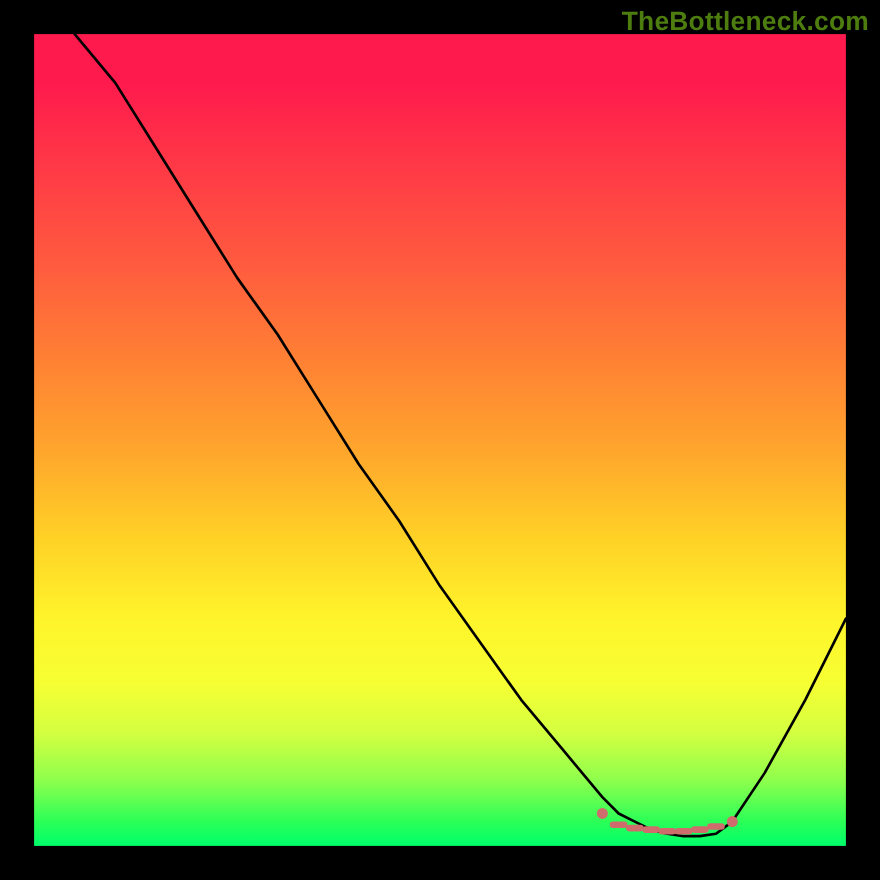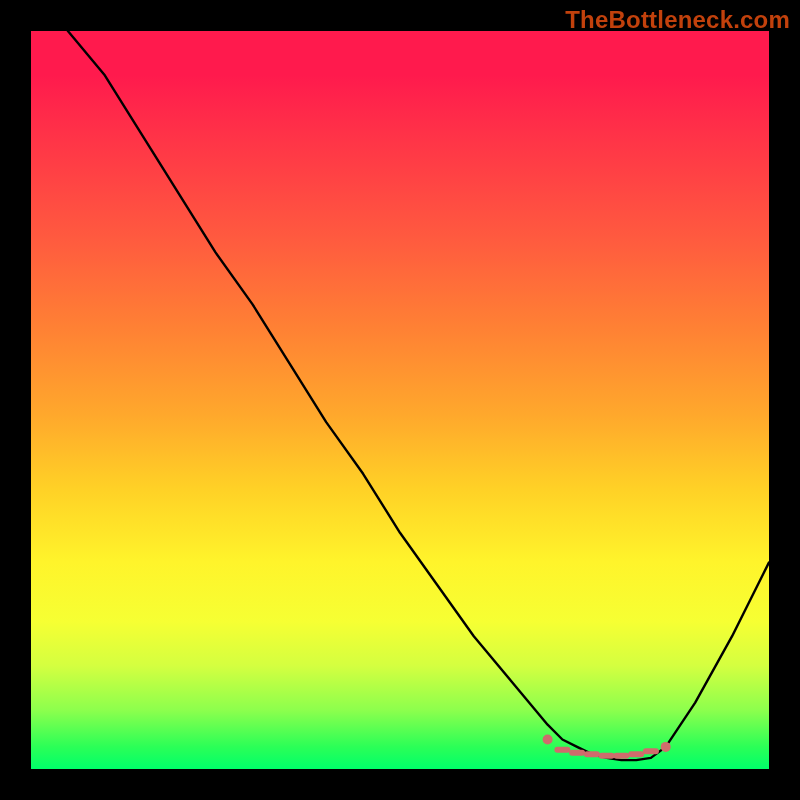--- a/index.html
+++ b/index.html
@@ -14,21 +14,21 @@
   .frame {
     position: relative;
     width: 800px;
     height: 800px;
     background: #000;
   }
   .watermark {
     position: absolute;
     top: 6px;
     right: 10px;
-    color: #c2410c;
+    color: #4d7c0f;
     font-size: 24px;
     font-weight: 600;
     letter-spacing: 0.2px;
     z-index: 50;
   }
   .plot {
     position: absolute;
     left: 31px;
     top: 31px;
     width: 738px;

